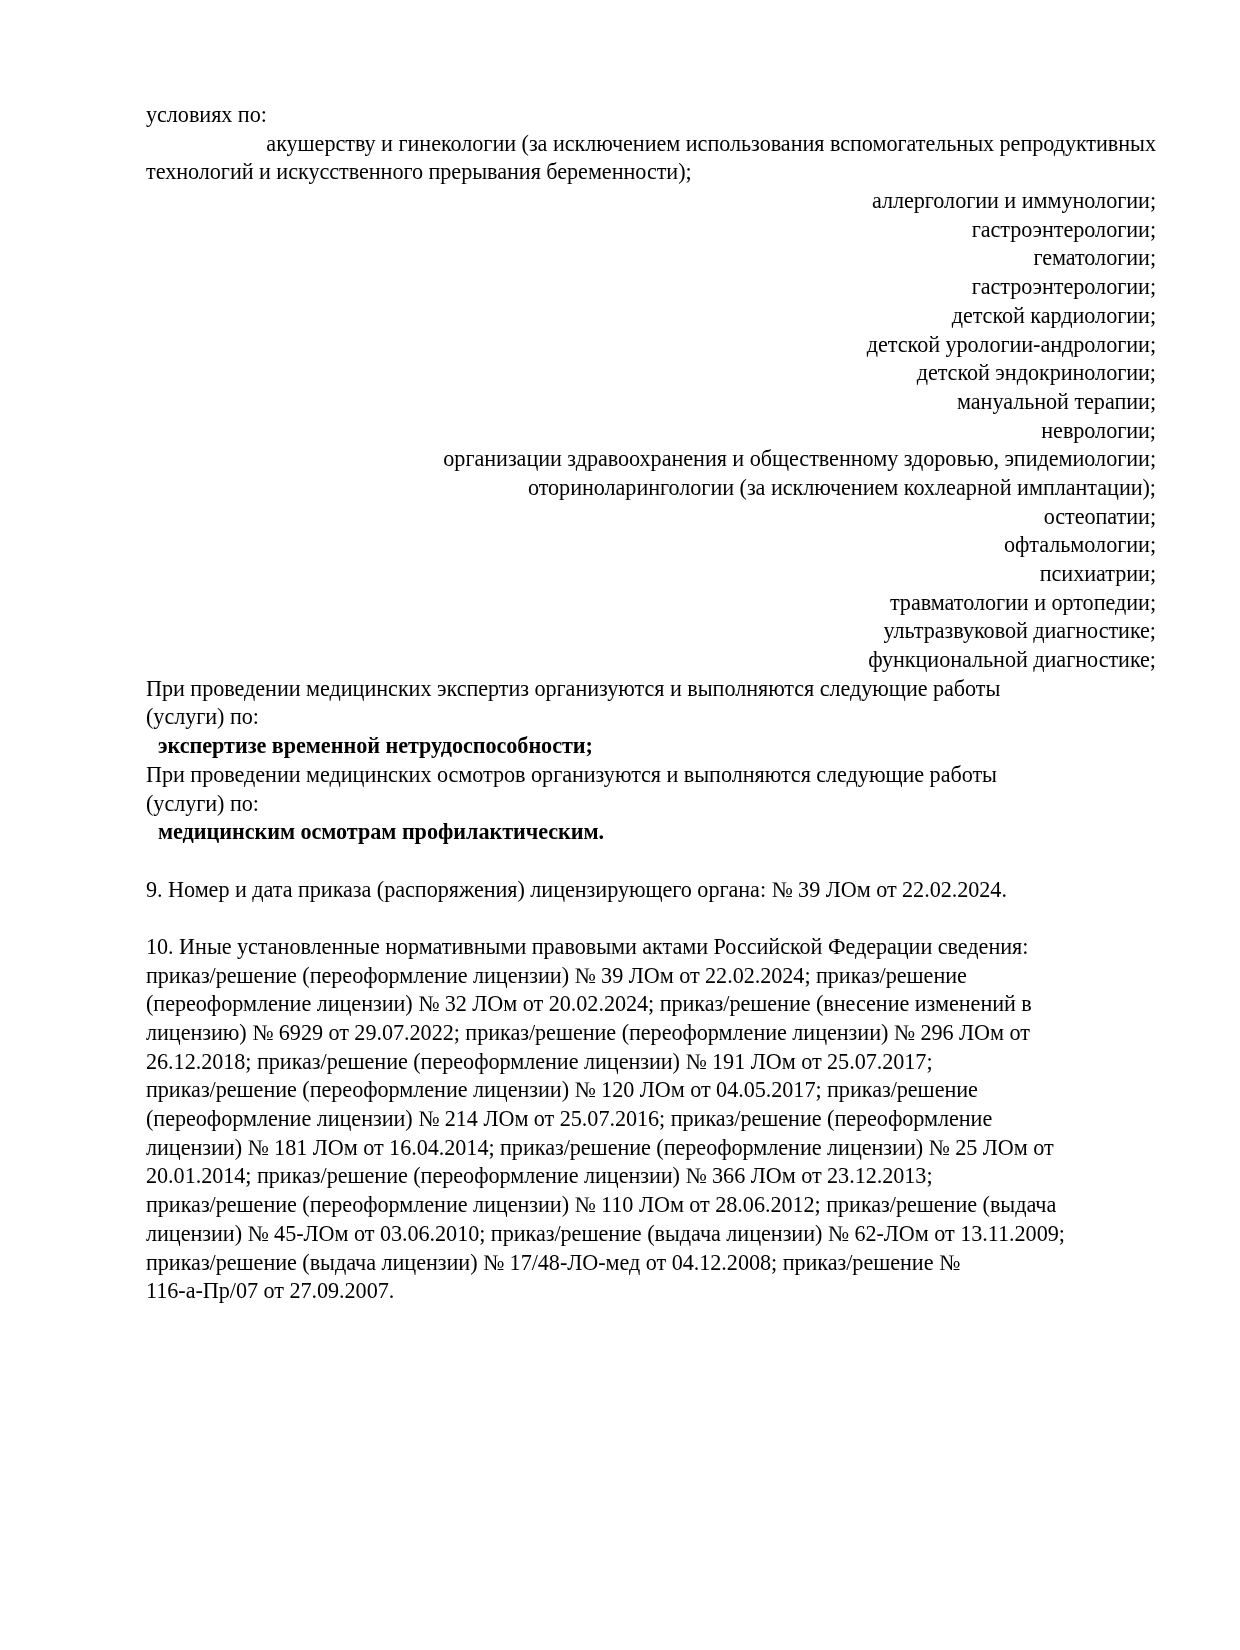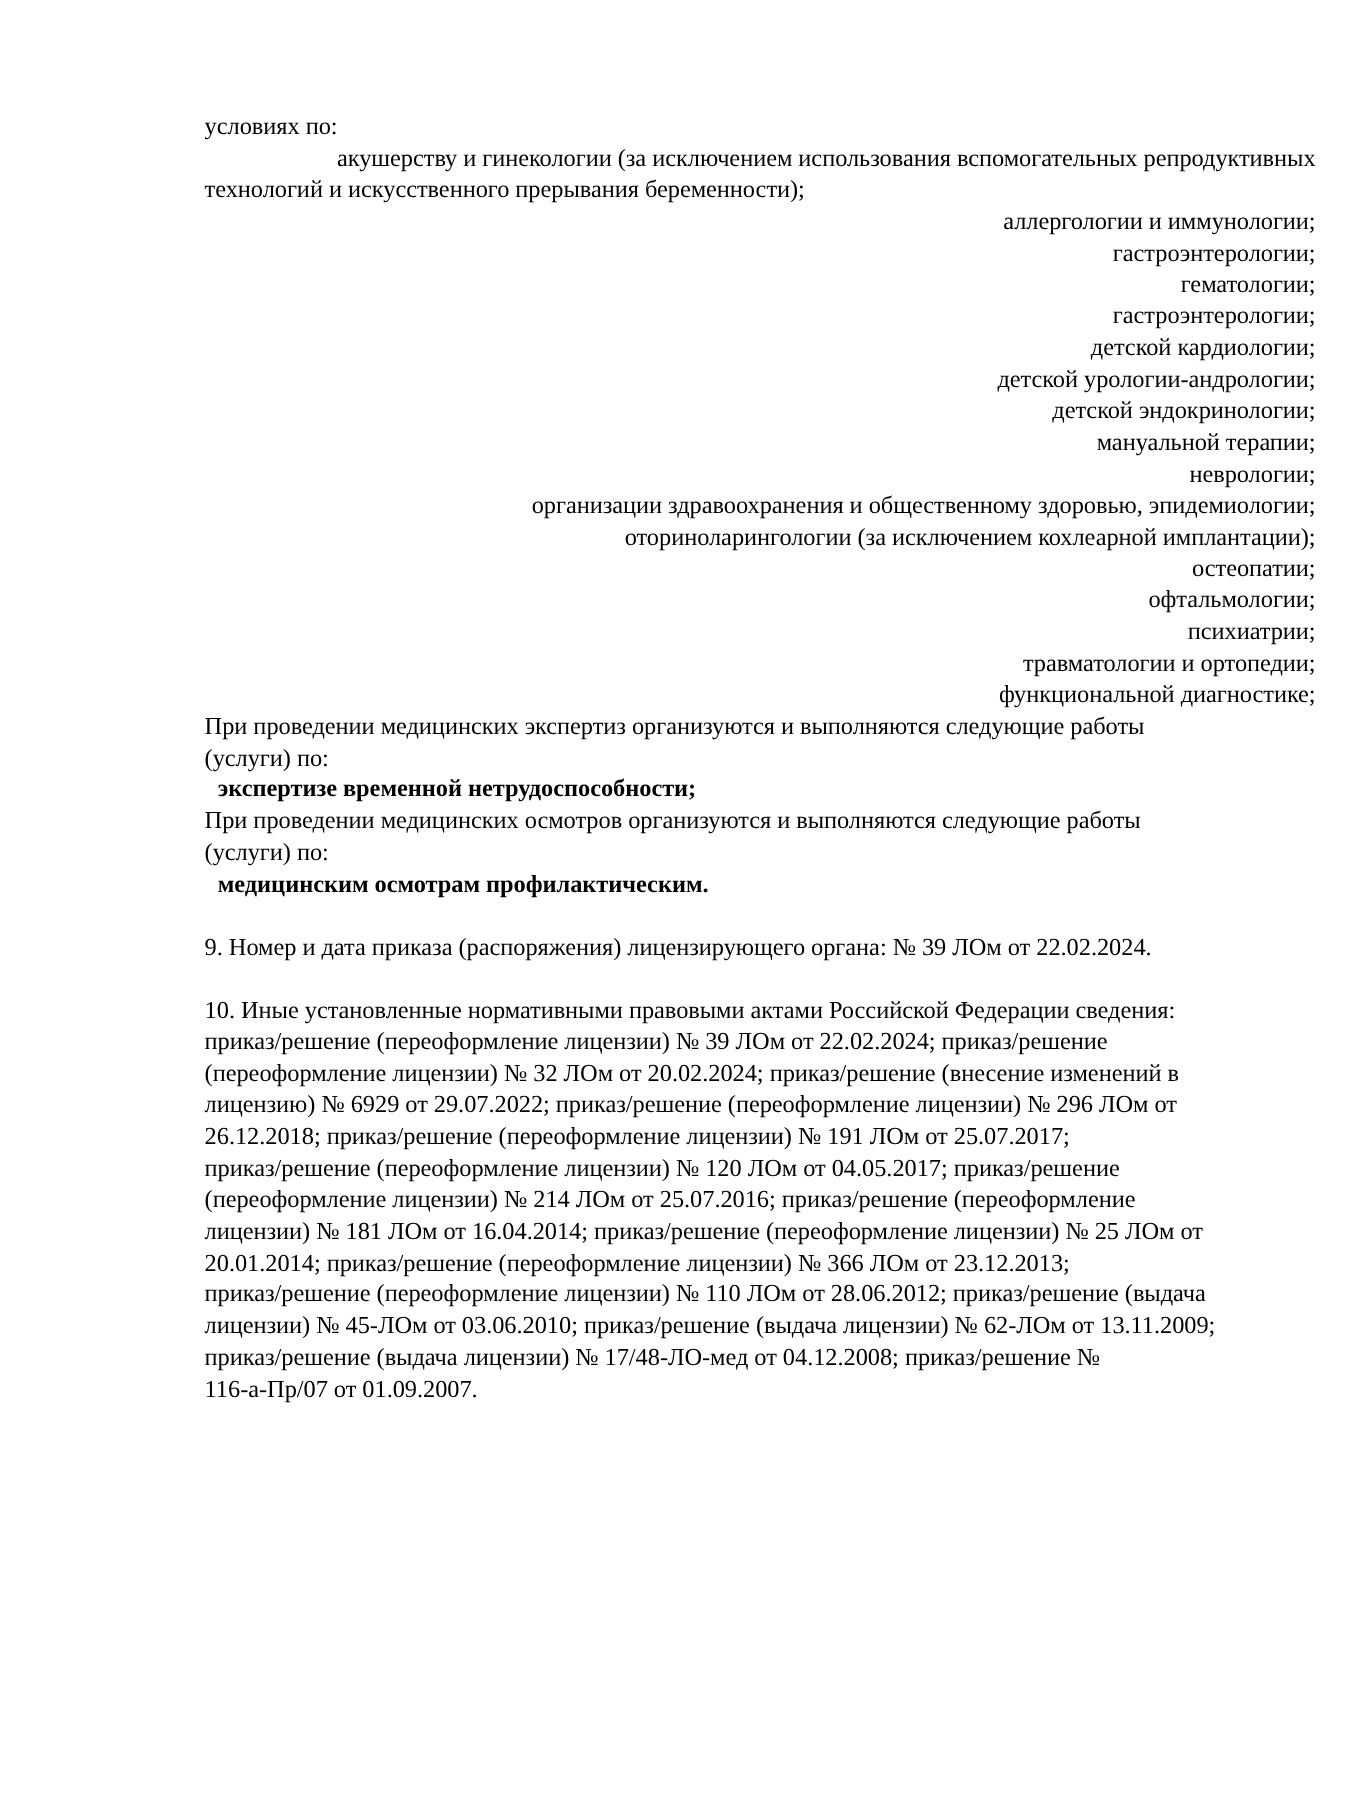--- a/index.html
+++ b/index.html
@@ -16,21 +16,20 @@
       color: #000000;
     }
     .page {
       position: absolute;
       left: 146px;
       top: 101px;
       width: 1010px;
       font-size: 22.2px;
       line-height: 28.7px;
       letter-spacing: -0.05px;
-      margin-left: 40px;
     }
     .line {
       display: block;
       white-space: pre;
       height: 28.7px;
     }
     .indent4 { padding-left: 24px; text-align: right; }
     .indent2 { padding-left: 12px; font-weight: bold; }
     .gap { height: 28.7px; }
   </style>
@@ -52,20 +51,21 @@
     <span class="line indent4">детской урологии-андрологии;</span>
     <span class="line indent4">детской эндокринологии;</span>
     <span class="line indent4">мануальной терапии;</span>
     <span class="line indent4">неврологии;</span>
     <span class="line indent4">организации здравоохранения и общественному здоровью, эпидемиологии;</span>
     <span class="line indent4">оториноларингологии (за исключением кохлеарной имплантации);</span>
     <span class="line indent4">остеопатии;</span>
     <span class="line indent4">офтальмологии;</span>
     <span class="line indent4">психиатрии;</span>
     <span class="line indent4">травматологии и ортопедии;</span>
+    <span class="line indent4">ультразвуковой диагностике;</span>
     <span class="line indent4">функциональной диагностике;</span>
   </div>
 
   <div>
     <span class="line">При проведении медицинских экспертиз организуются и выполняются следующие работы</span>
     <span class="line">(услуги) по:</span>
     <span class="line indent2">экспертизе временной нетрудоспособности;</span>
   </div>
 
   <div>
@@ -86,15 +86,15 @@
     <span class="line">(переоформление лицензии) № 32 ЛОм от 20.02.2024; приказ/решение (внесение изменений в</span>
     <span class="line">лицензию) № 6929 от 29.07.2022; приказ/решение (переоформление лицензии) № 296 ЛОм от</span>
     <span class="line">26.12.2018; приказ/решение (переоформление лицензии) № 191 ЛОм от 25.07.2017;</span>
     <span class="line">приказ/решение (переоформление лицензии) № 120 ЛОм от 04.05.2017; приказ/решение</span>
     <span class="line">(переоформление лицензии) № 214 ЛОм от 25.07.2016; приказ/решение (переоформление</span>
     <span class="line">лицензии) № 181 ЛОм от 16.04.2014; приказ/решение (переоформление лицензии) № 25 ЛОм от</span>
     <span class="line">20.01.2014; приказ/решение (переоформление лицензии) № 366 ЛОм от 23.12.2013;</span>
     <span class="line">приказ/решение (переоформление лицензии) № 110 ЛОм от 28.06.2012; приказ/решение (выдача</span>
     <span class="line">лицензии) № 45-ЛОм от 03.06.2010; приказ/решение (выдача лицензии) № 62-ЛОм от 13.11.2009;</span>
     <span class="line">приказ/решение (выдача лицензии) № 17/48-ЛО-мед от 04.12.2008; приказ/решение №</span>
-    <span class="line">116-а-Пр/07 от 01.09.2007.</span>
+    <span class="line">116-а-Пр/07 от 27.09.2007.</span>
   </div>
 </div>
 
 </body></html>

